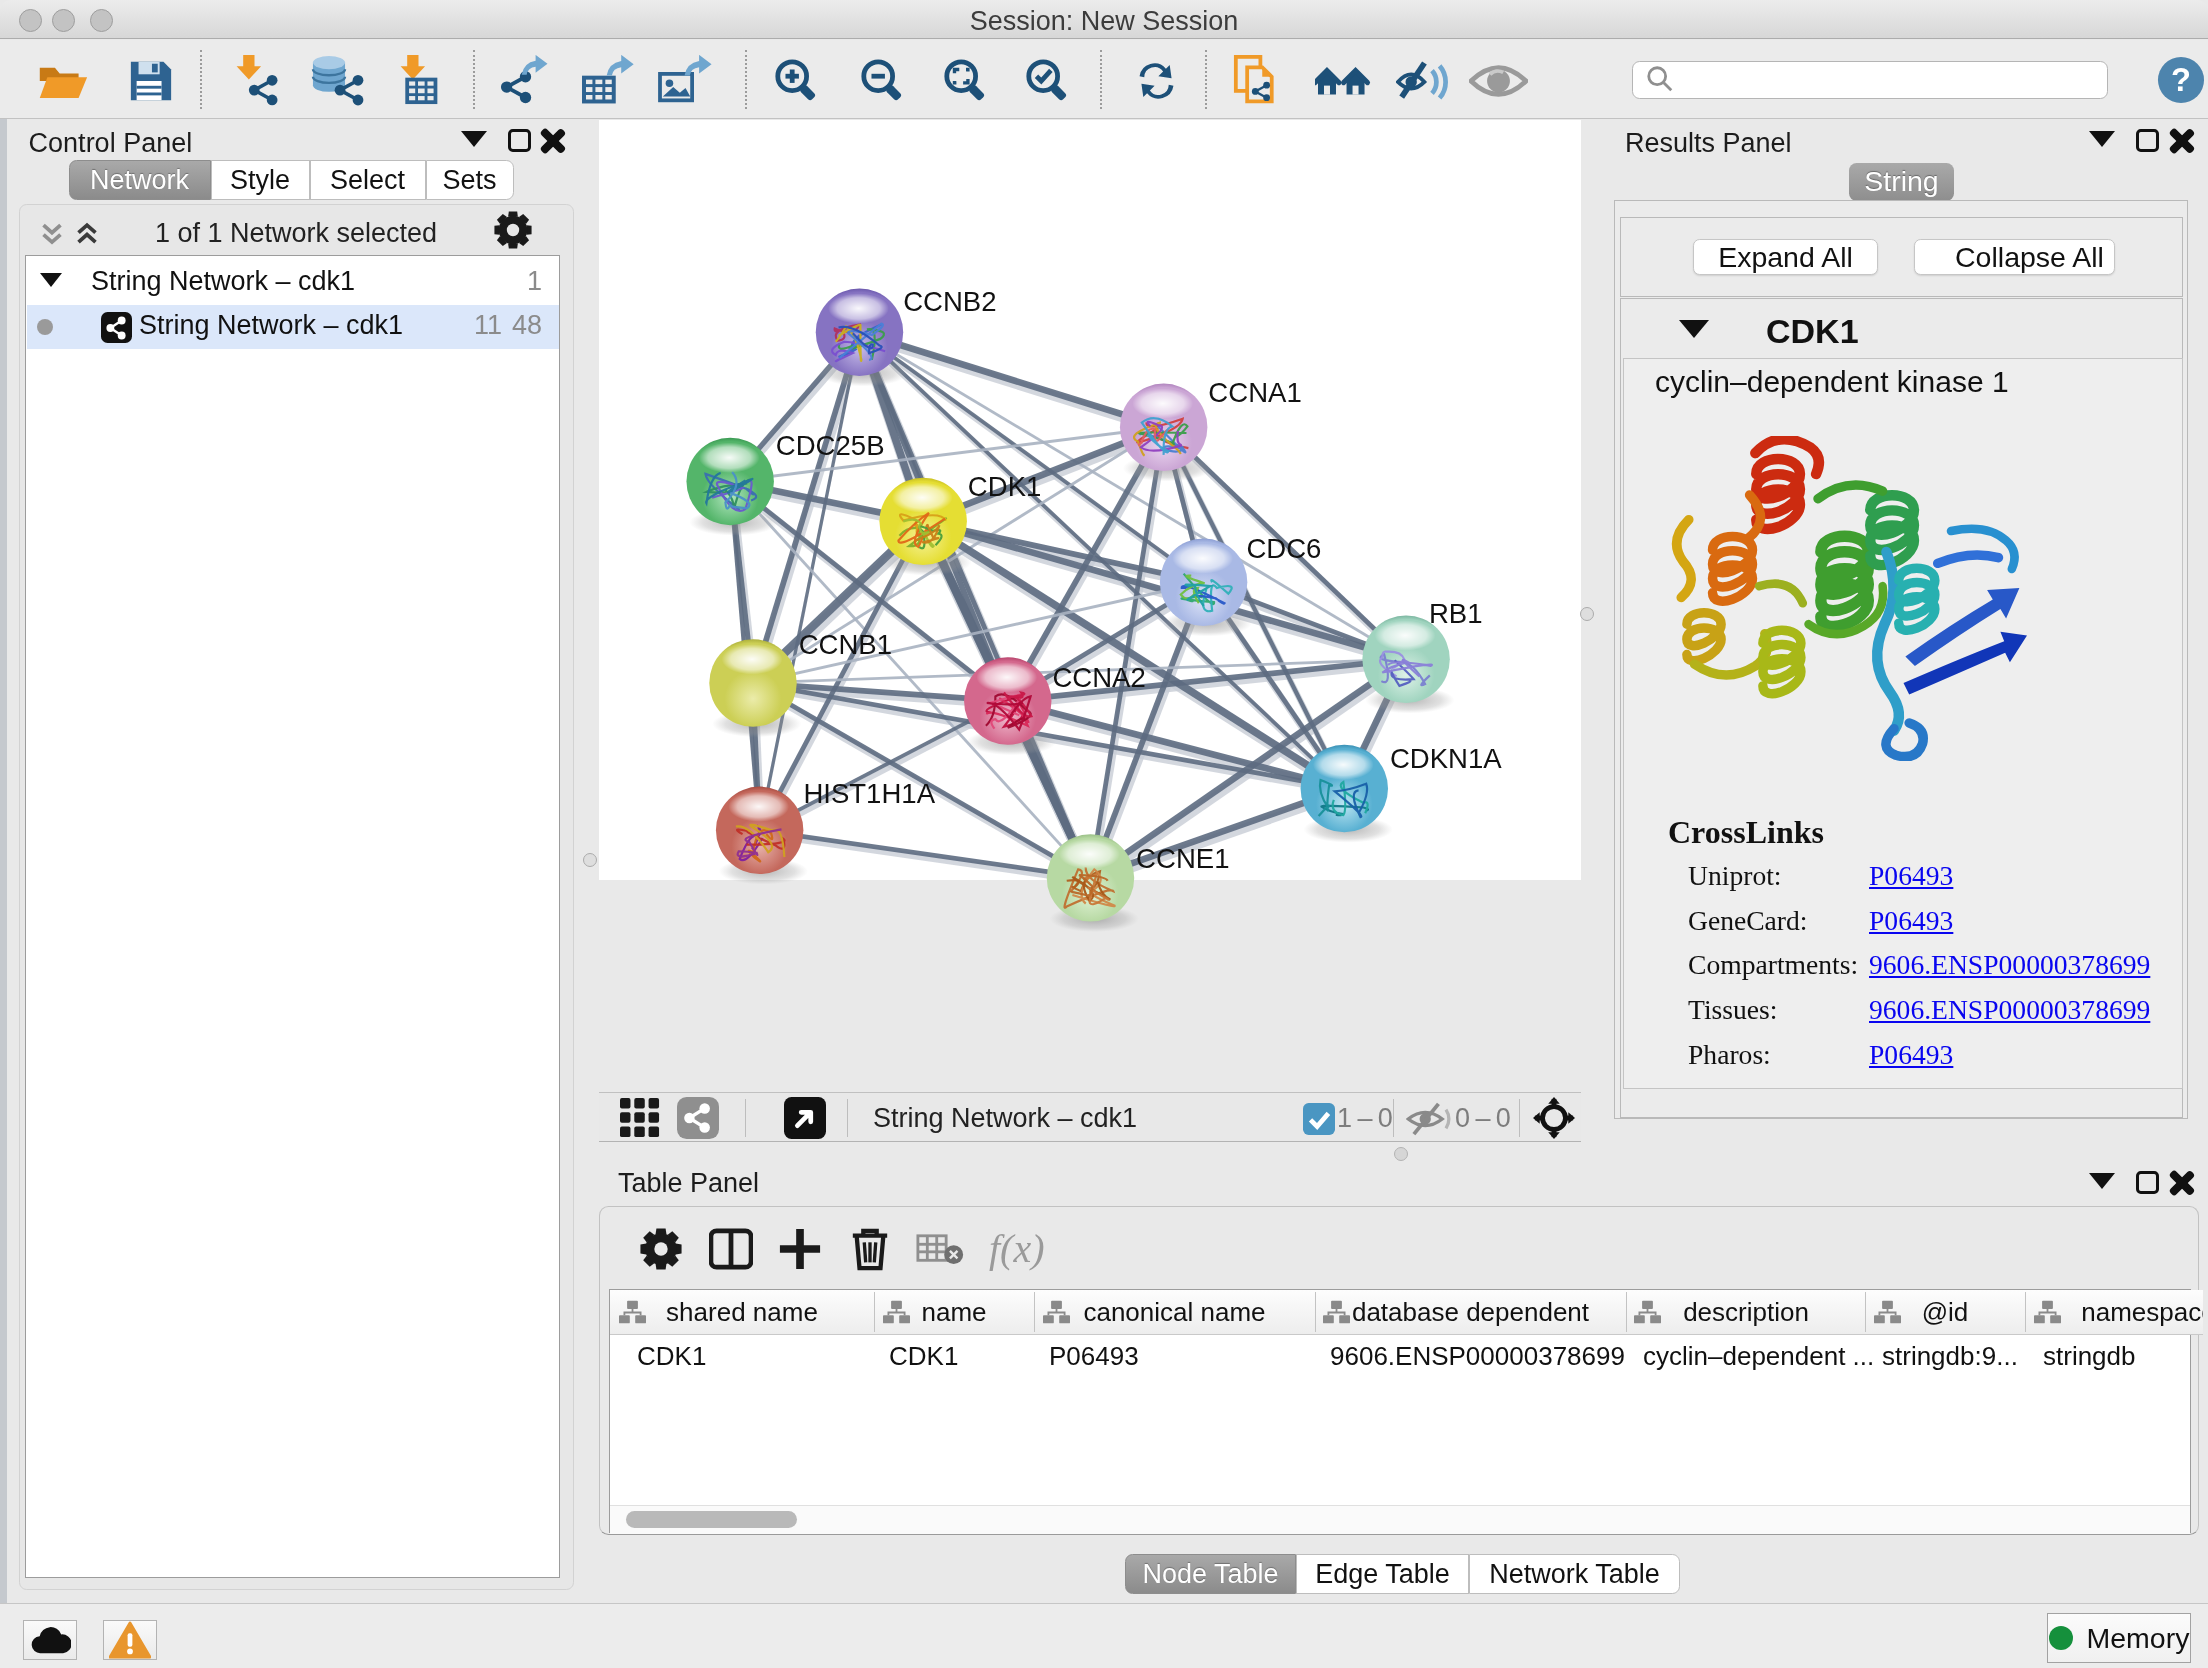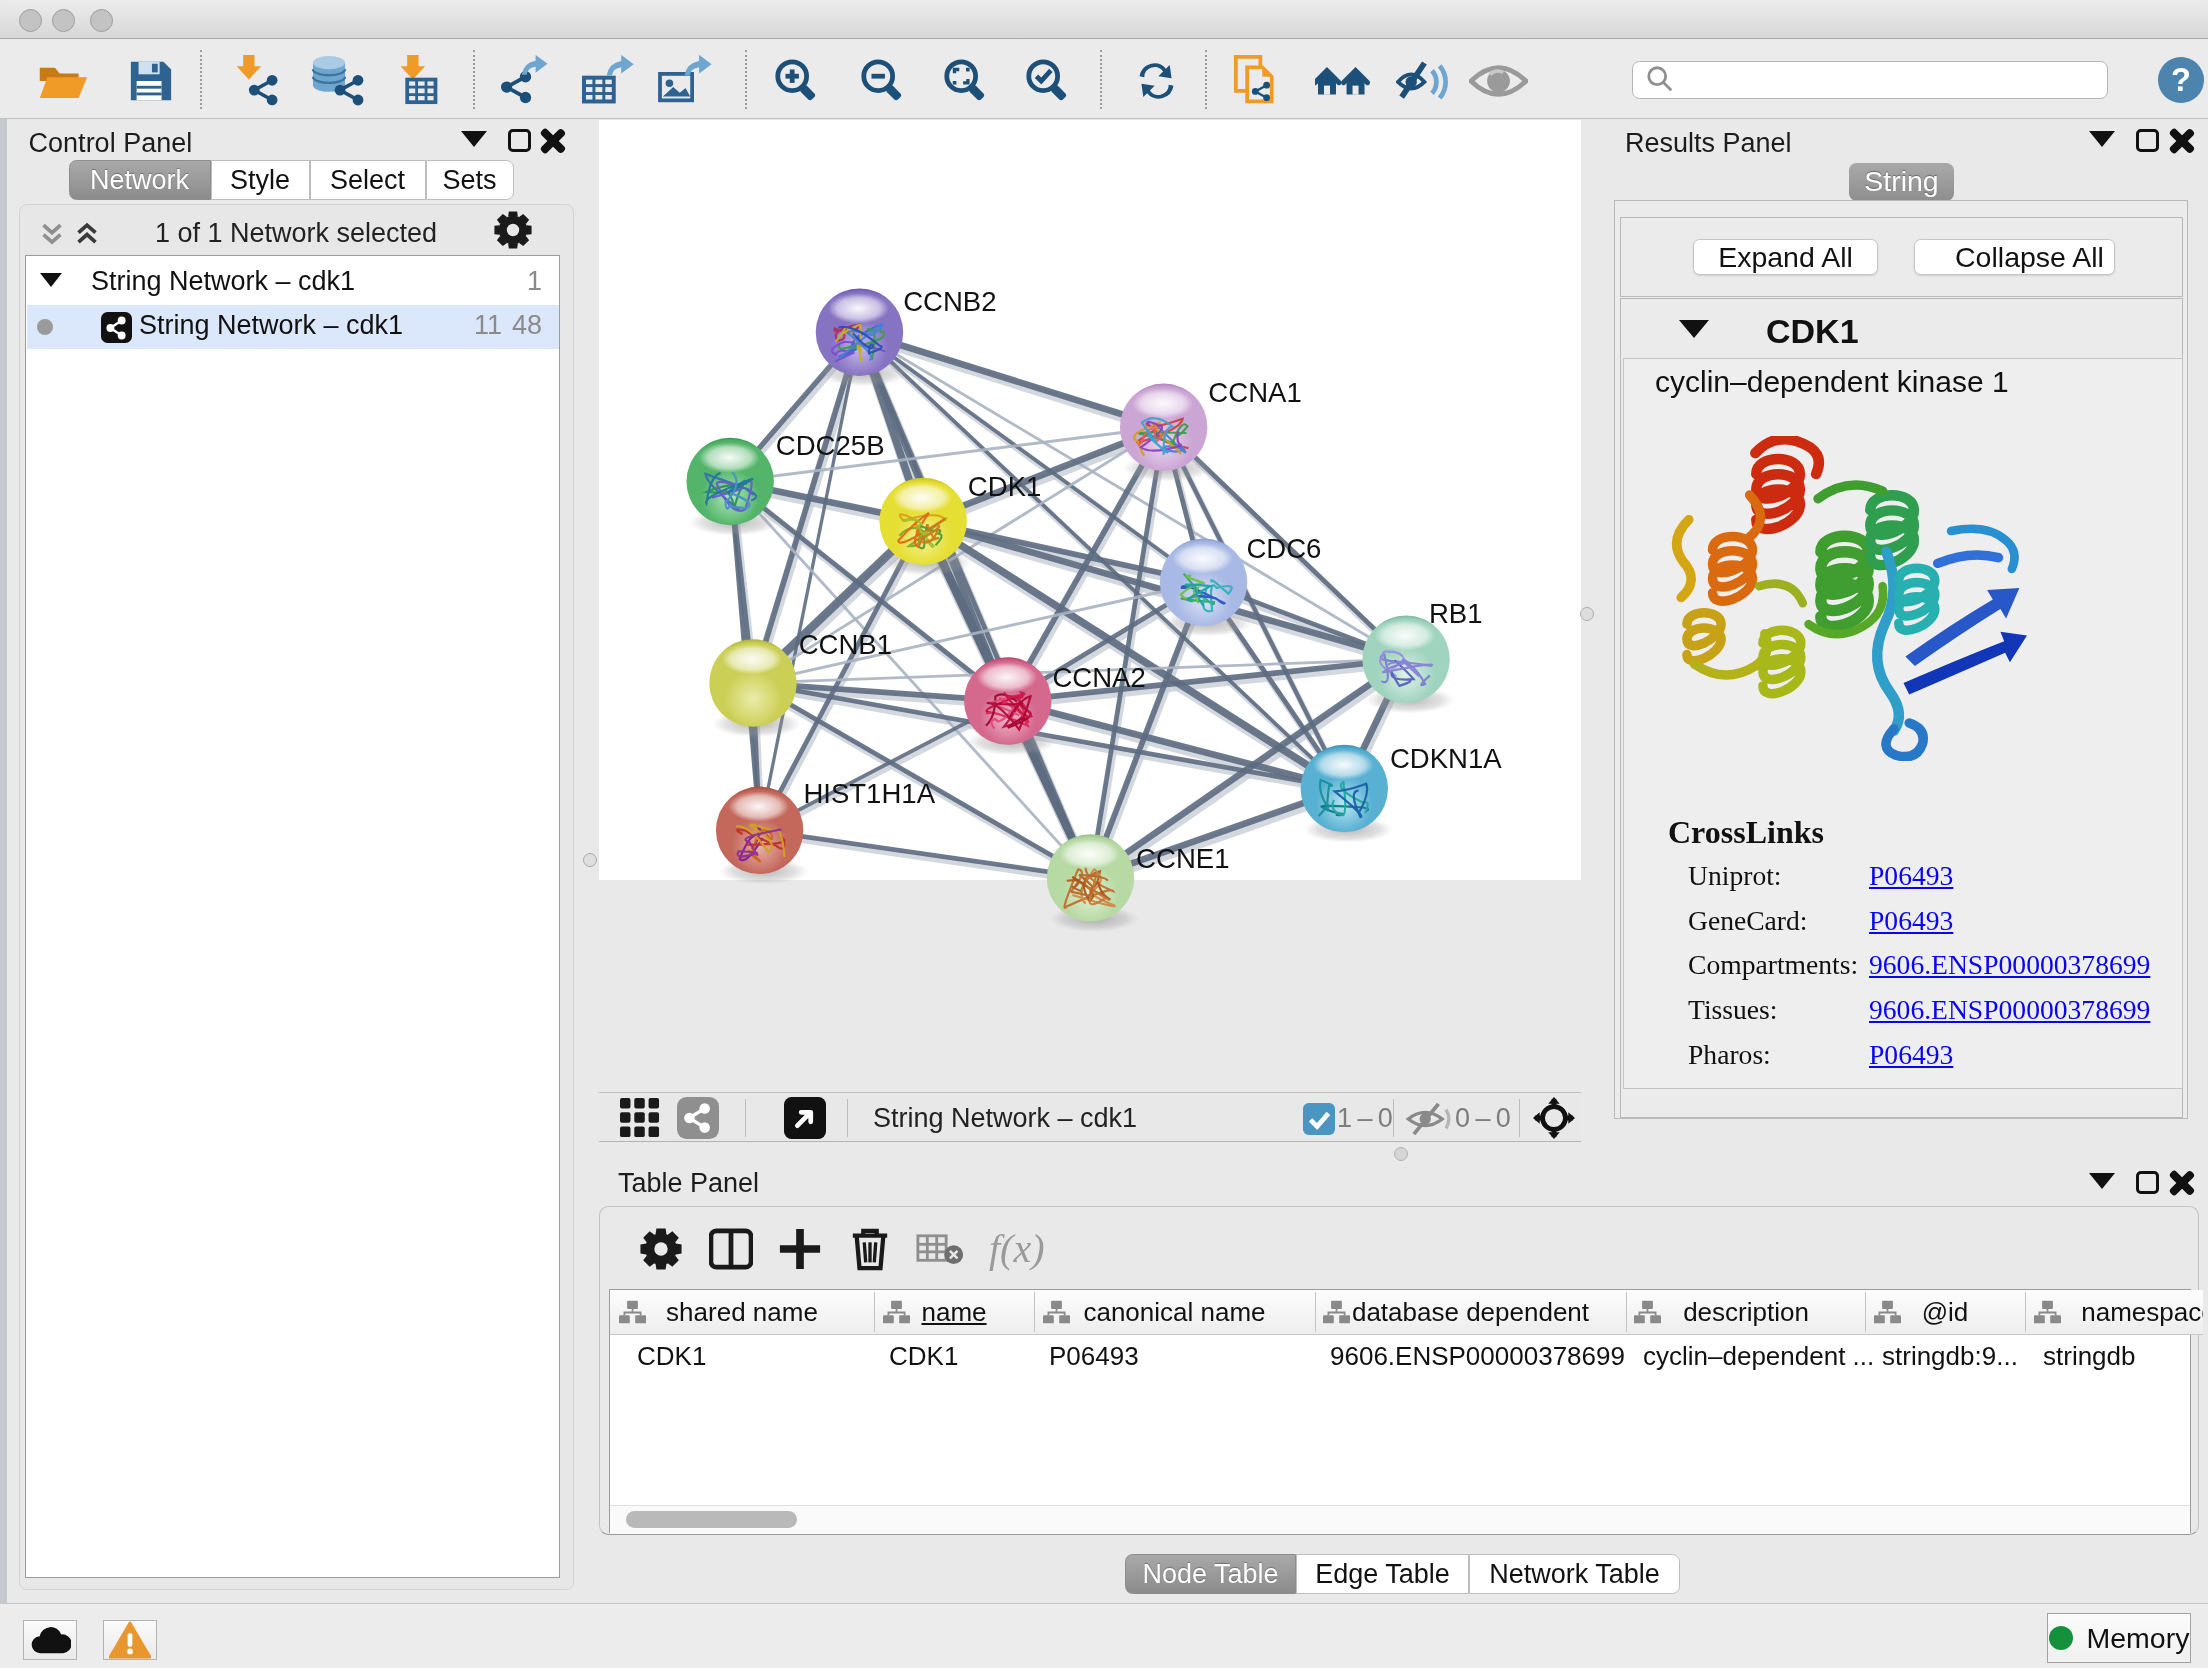--- a/index.html
+++ b/index.html
@@ -67,20 +67,21 @@
 </style>
 </head>
 <body>
 <div class="abs" id="mainbg"></div>
 <div class="abs" id="leftstrip"></div>
 
 <div class="abs" id="titlebar">
   <div class="tl" style="left:19px;"></div>
   <div class="tl" style="left:52px;"></div>
   <div class="tl" style="left:90px;"></div>
+  <div id="title">Session: New Session</div>
 </div>
 
 <div class="abs" id="toolbar">
 <svg class="abs" style="left:36px; top:18px;" width="53" height="46" viewBox="0 0 56 48">
 <path d="M4 10 h16 l5 6 h20 v8 h-41 z" fill="#c87a15"></path>
 <path d="M4 42 L12 20 h42 L45 42 z" fill="#f09a28"></path>
 </svg>
 <svg class="abs" style="left:127px; top:18px;" width="48" height="46" viewBox="0 0 50 48">
 <path d="M4 4 h34 l8 8 v32 h-42 z" fill="#2e6391"></path>
 <rect x="12" y="4" width="22" height="13" fill="#cfe0ee"></rect>
@@ -777,21 +778,21 @@
 <div id="tp-head">
 <div style="position:absolute; left:0px; top:0; width:264px; height:44px; font-size:26px; color:#111; text-align:center; line-height:44px; white-space:nowrap;">shared name</div>
 <div style="position:absolute; left:8.6px; top:8.6px;"><svg width="27" height="27" viewBox="0 0 30 28">
         <g fill="#8a8a8a">
           <rect x="9" y="1" width="12" height="9" rx="1"></rect>
           <rect x="0" y="17" width="12" height="9" rx="1"></rect>
           <rect x="18" y="17" width="12" height="9" rx="1"></rect>
         </g>
         <path d="M15 10 v4 M6 17 v-3 h18 v3" fill="none" stroke="#8a8a8a" stroke-width="2"></path>
       </svg></div>
-<div style="position:absolute; left:264px; top:0; width:160px; height:44px; font-size:26px; color:#111; text-align:center; line-height:44px; white-space:nowrap;text-decoration:underline;">name</div>
+<div style="position:absolute; left:264px; top:0; width:160px; height:44px; font-size:26px; color:#111; text-align:center; line-height:44px; white-space:nowrap;">name</div>
 <div style="position:absolute; left:273px; top:8.6px;"><svg width="27" height="27" viewBox="0 0 30 28">
         <g fill="#8a8a8a">
           <rect x="9" y="1" width="12" height="9" rx="1"></rect>
           <rect x="0" y="17" width="12" height="9" rx="1"></rect>
           <rect x="18" y="17" width="12" height="9" rx="1"></rect>
         </g>
         <path d="M15 10 v4 M6 17 v-3 h18 v3" fill="none" stroke="#8a8a8a" stroke-width="2"></path>
       </svg></div>
 <div class="thsep" style="left:264px;"></div>
 <div style="position:absolute; left:424px; top:0; width:281px; height:44px; font-size:26px; color:#111; text-align:center; line-height:44px; white-space:nowrap;">canonical name</div>

